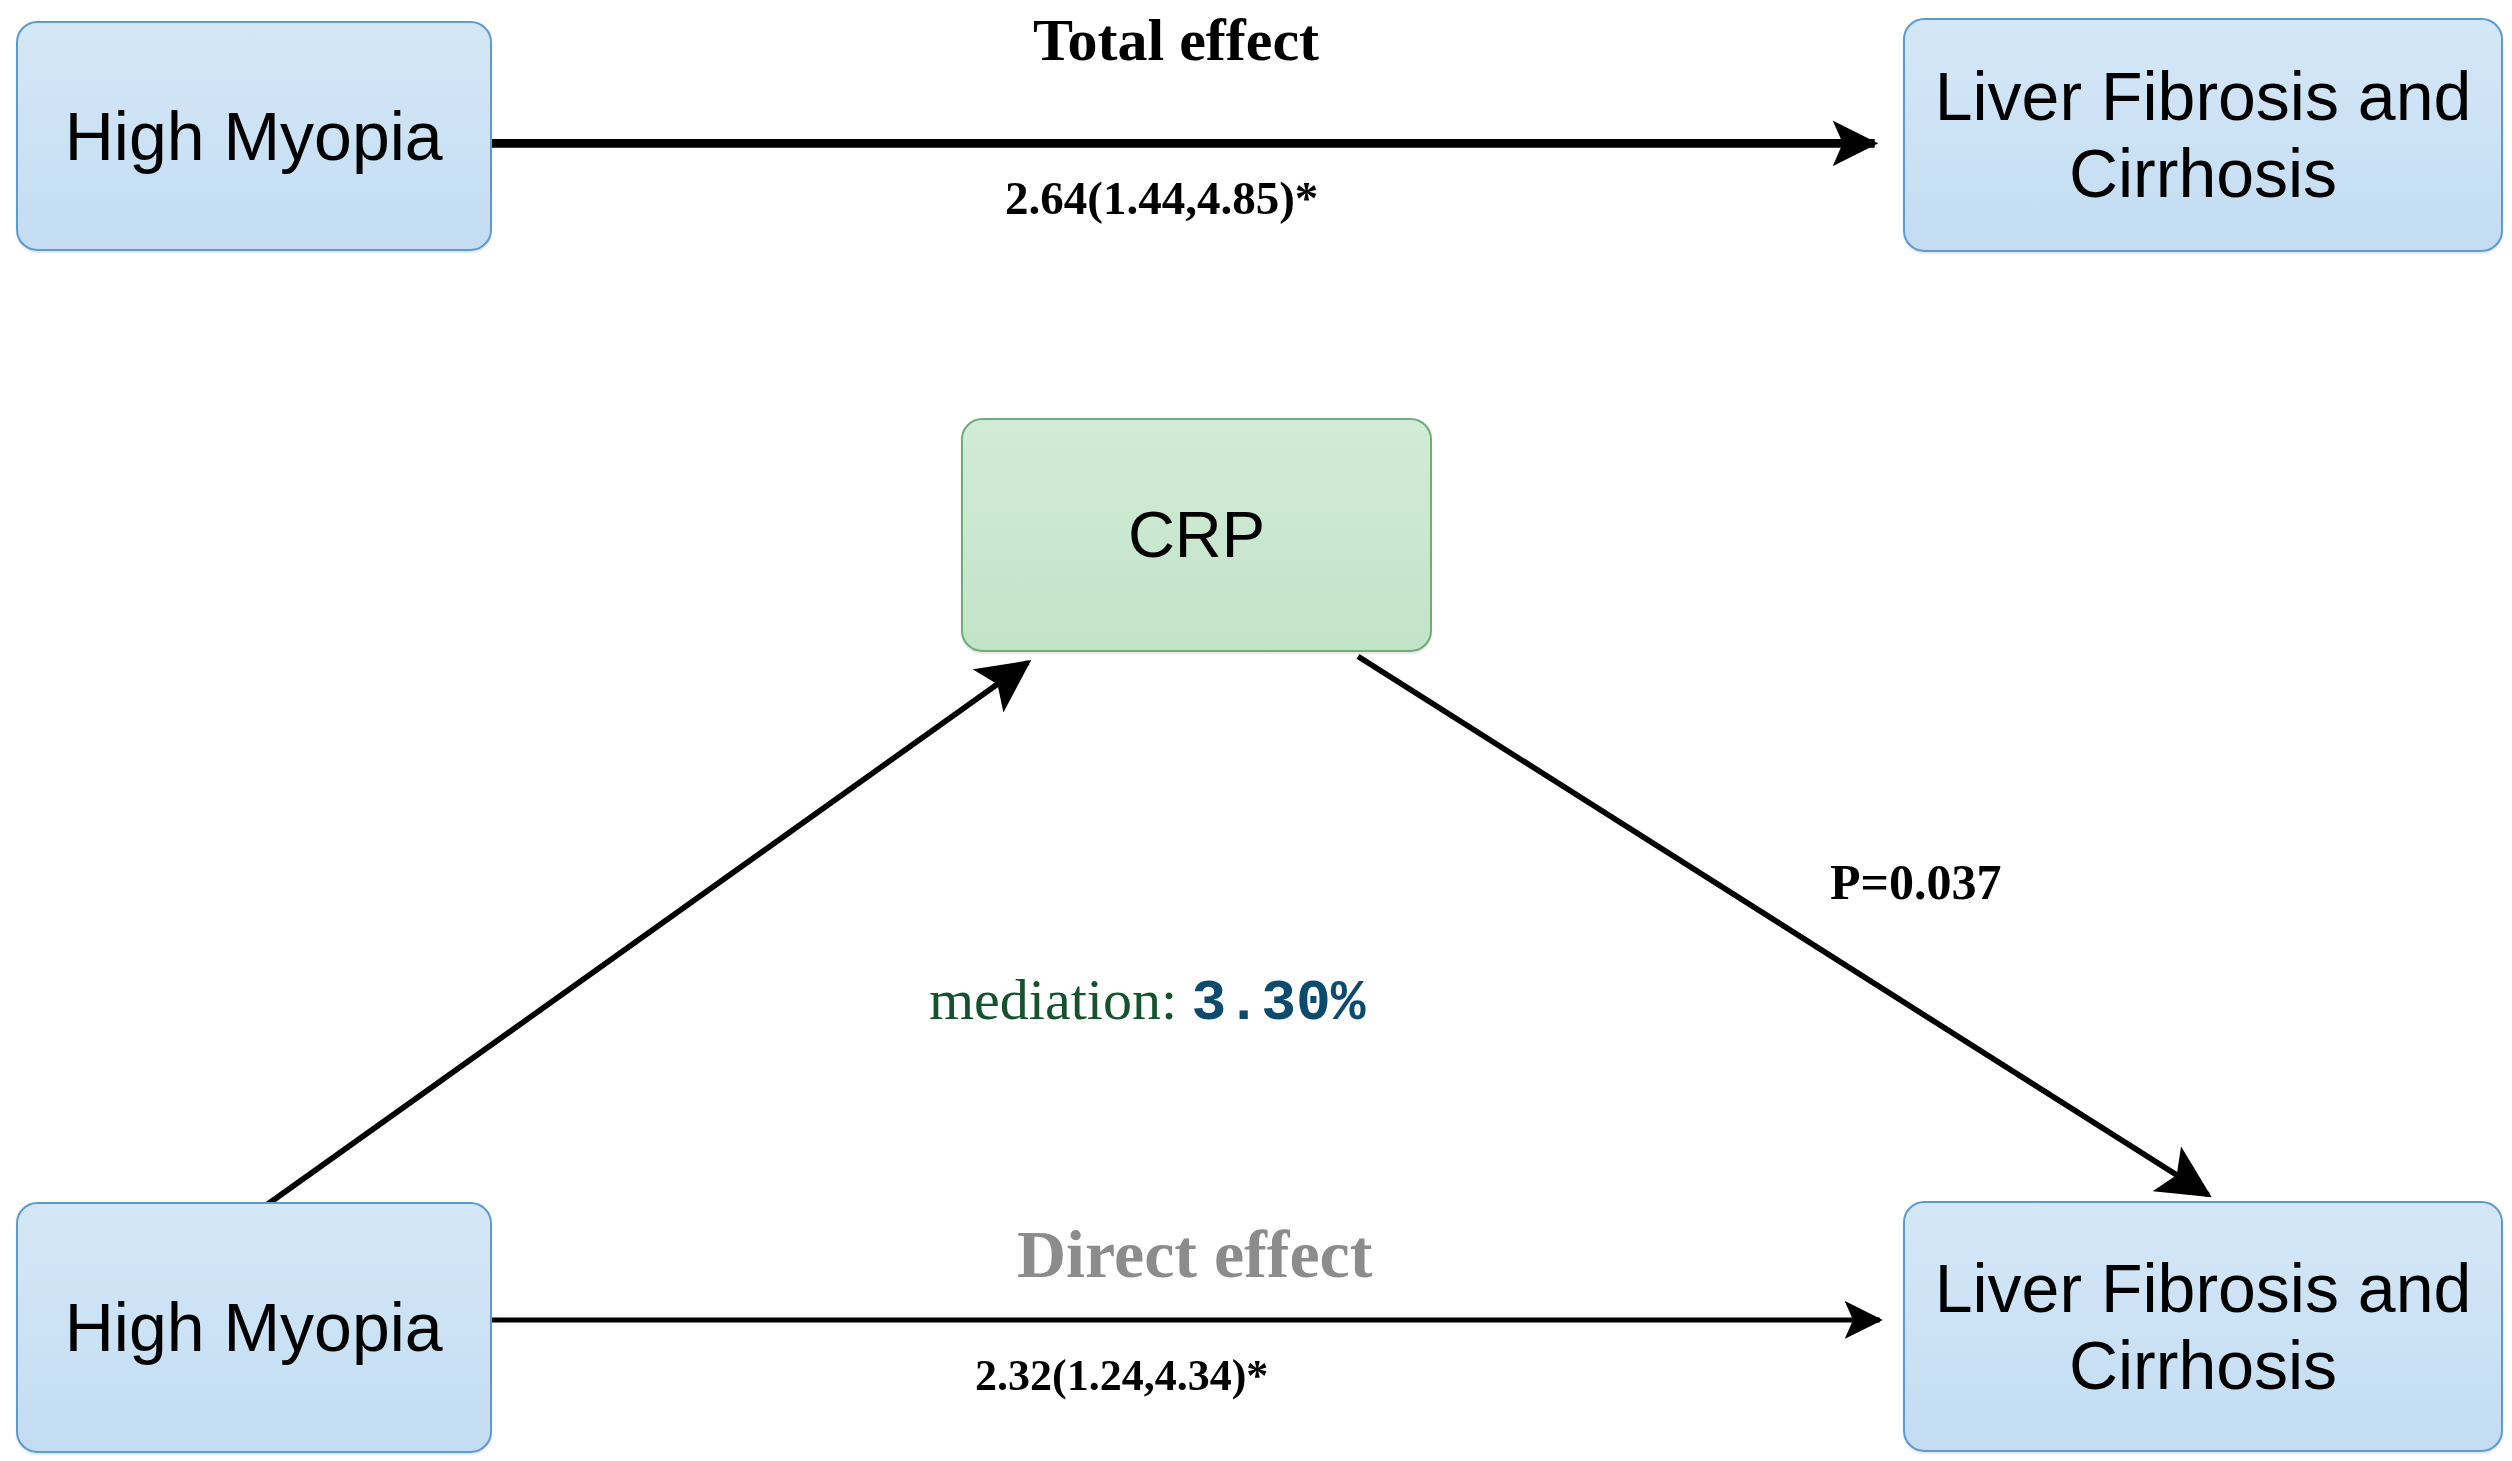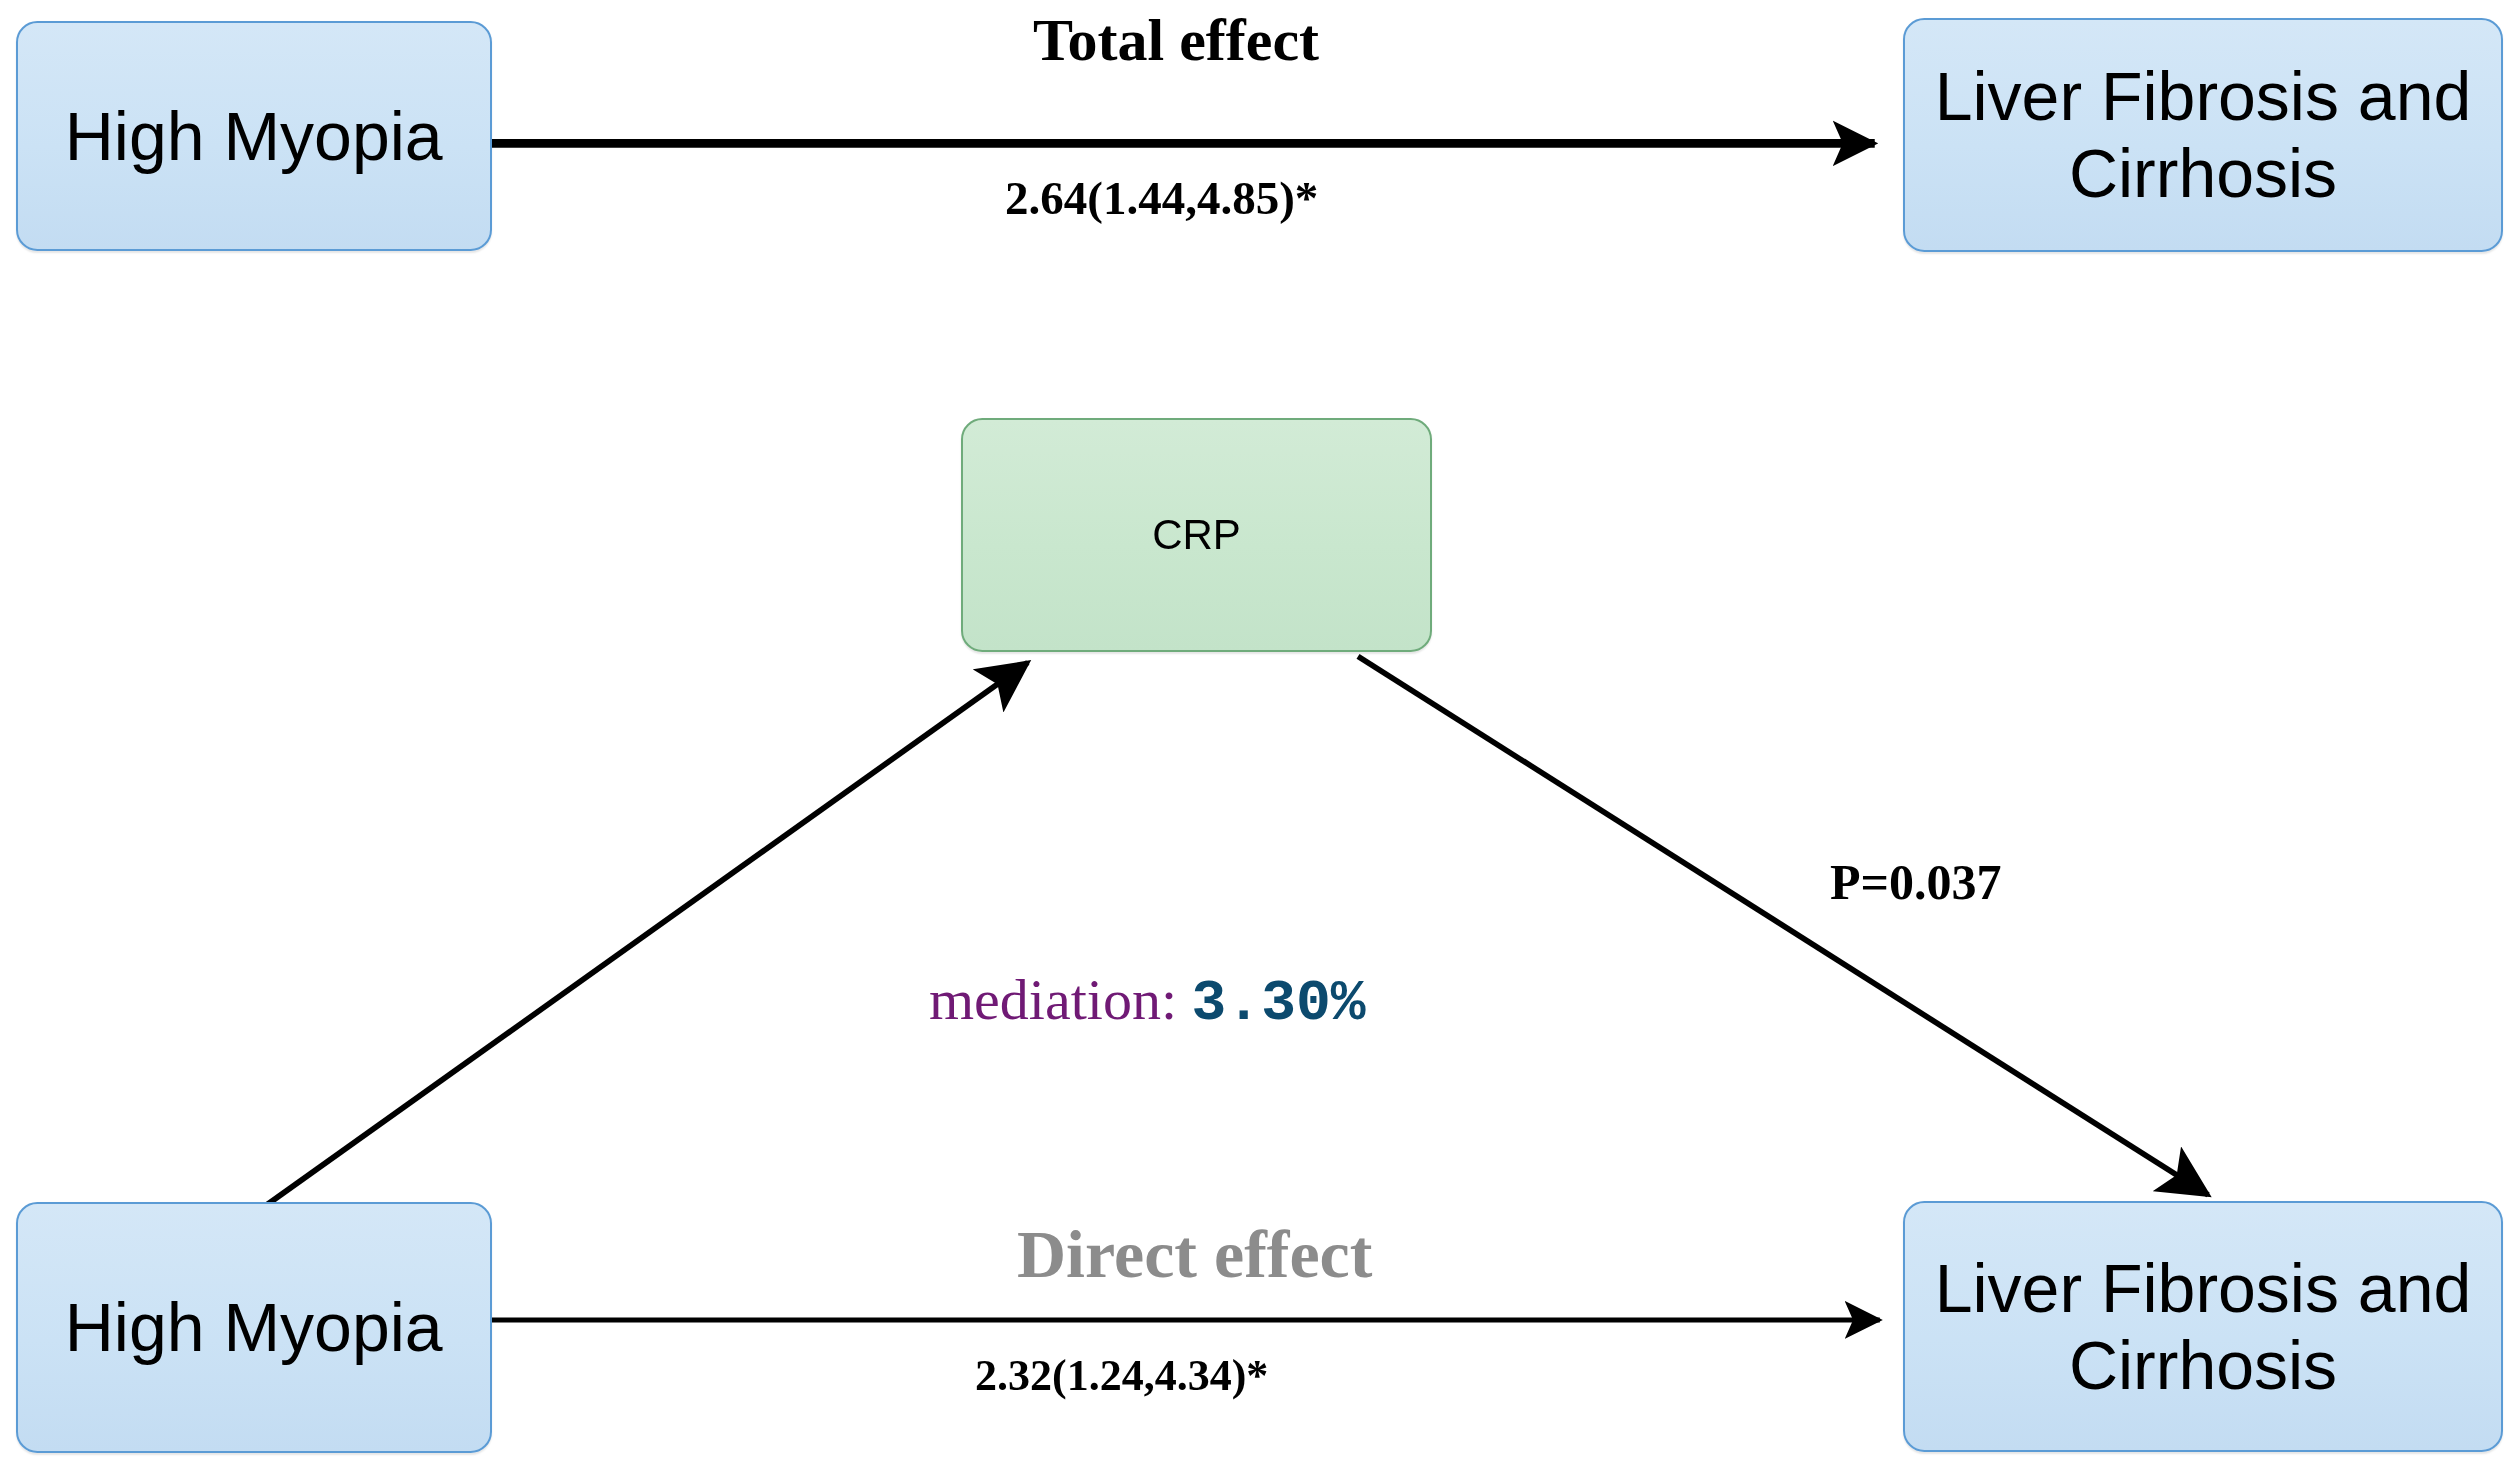--- a/index.html
+++ b/index.html
@@ -32,21 +32,21 @@
     border: 2.5px solid #5b9bd5;
     box-shadow: 0 1.3px 1.9px rgba(0,0,0,0.10);
   }
   .node-green {
     background: linear-gradient(180deg, #d2ebd6 0%, #c9e7ce 55%, #c3e3c9 100%);
     border: 2.5px solid #6fab7b;
     box-shadow: 0 1.3px 1.9px rgba(0,0,0,0.10);
   }
   #node-exposure-top   { left: 15.7px;   top: 21px;   width: 476px; height: 230px; font-size: 68px; }
   #node-outcome-top    { left: 1903px; top: 17.6px;   width: 600px; height: 234px; font-size: 68px; }
-  #node-mediator       { left: 961px; top: 418px;  width: 471px; height: 234px; font-size: 42px; }
+  #node-mediator       { left: 961px; top: 418px;  width: 471px; height: 234px; font-size: 65px; }
   #node-exposure-bot   { left: 15.7px;   top: 1202px; width: 476px; height: 251px; font-size: 68px; }
   #node-outcome-bot    { left: 1903px; top: 1201px; width: 600px; height: 251px; font-size: 68px; }
 
   .node-label { display: block; padding: 0 16.3px; }
 
   svg#edges {
     position: absolute;
     left: 0;
     top: 0;
     width: 2512px;
@@ -61,21 +61,21 @@
     color: #000000;
     white-space: nowrap;
     text-align: right;
   }
   #label-total-effect    { left: 1033px; top: 6.3px;   font-size: 60px; }
   #label-total-value     { left: 1005px; top: 171px;  font-size: 47px; }
   #label-direct-effect   { left: 1017px; top: 1215px; font-size: 68px; color: #8c8c8c; }
   #label-direct-value    { left: 975px; top: 1350px; font-size: 44px; }
   #label-pvalue          { left: 1830px; top: 853px; font-size: 50px; }
   #label-mediation       { left: 929px; top: 966px; font-size: 58px; }
-  #label-mediation .mediation-word  { color: #701a75; font-weight: normal; }
+  #label-mediation .mediation-word  { color: #14532d; font-weight: normal; }
   #label-mediation .mediation-value { color: #0c4a6e; font-weight: bold; font-family: Liberation Mono, monospace; }
 </style>
 </head>
 <body>
 
 <div id="canvas">
 
   <svg id="edges" viewBox="0 0 4001 2328">
     <defs>
       <marker id="arrow-thick" viewBox="0 0 10 10" refX="9.2" refY="5" markerWidth="5.2" markerHeight="5.2" orient="auto-start-reverse">

